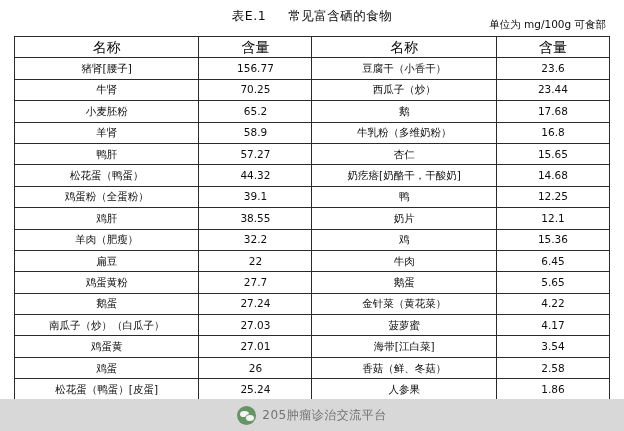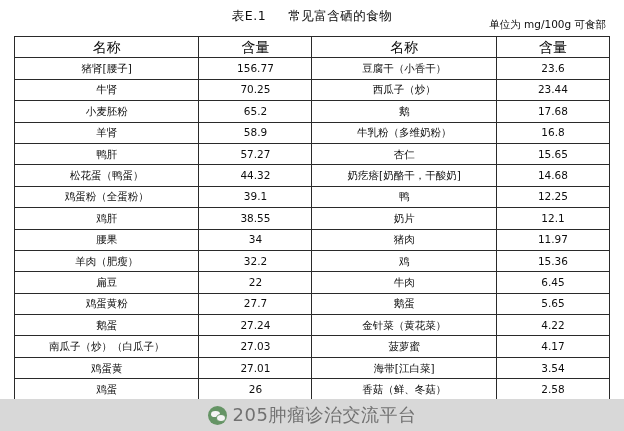--- a/index.html
+++ b/index.html
@@ -116,21 +116,21 @@
     position: absolute;
     left: 8px;
     top: 8px;
     width: 8px;
     height: 6px;
     background: #ffffff;
     border-radius: 50%;
     border: 0.5px solid #3a7a3a;
   }
   .footer-text {
-    font-size: 18px;
+    font-size: 12px;
     color: #4a4a4a;
     letter-spacing: 0.5px;
     white-space: nowrap;
   }
 </style>
 </head>
 <body>
 
 <div class="page">
 
@@ -199,26 +199,20 @@
         <td>鸭</td>
         <td>12.25</td>
       </tr>
       <tr>
         <td>鸡肝</td>
         <td>38.55</td>
         <td>奶片</td>
         <td>12.1</td>
       </tr>
       <tr>
-        <td>腰果</td>
-        <td>34</td>
-        <td>猪肉</td>
-        <td>11.97</td>
-      </tr>
-      <tr>
         <td>羊肉（肥瘦）</td>
         <td>32.2</td>
         <td>鸡</td>
         <td>15.36</td>
       </tr>
       <tr>
         <td>扁豆</td>
         <td>22</td>
         <td>牛肉</td>
         <td>6.45</td>

